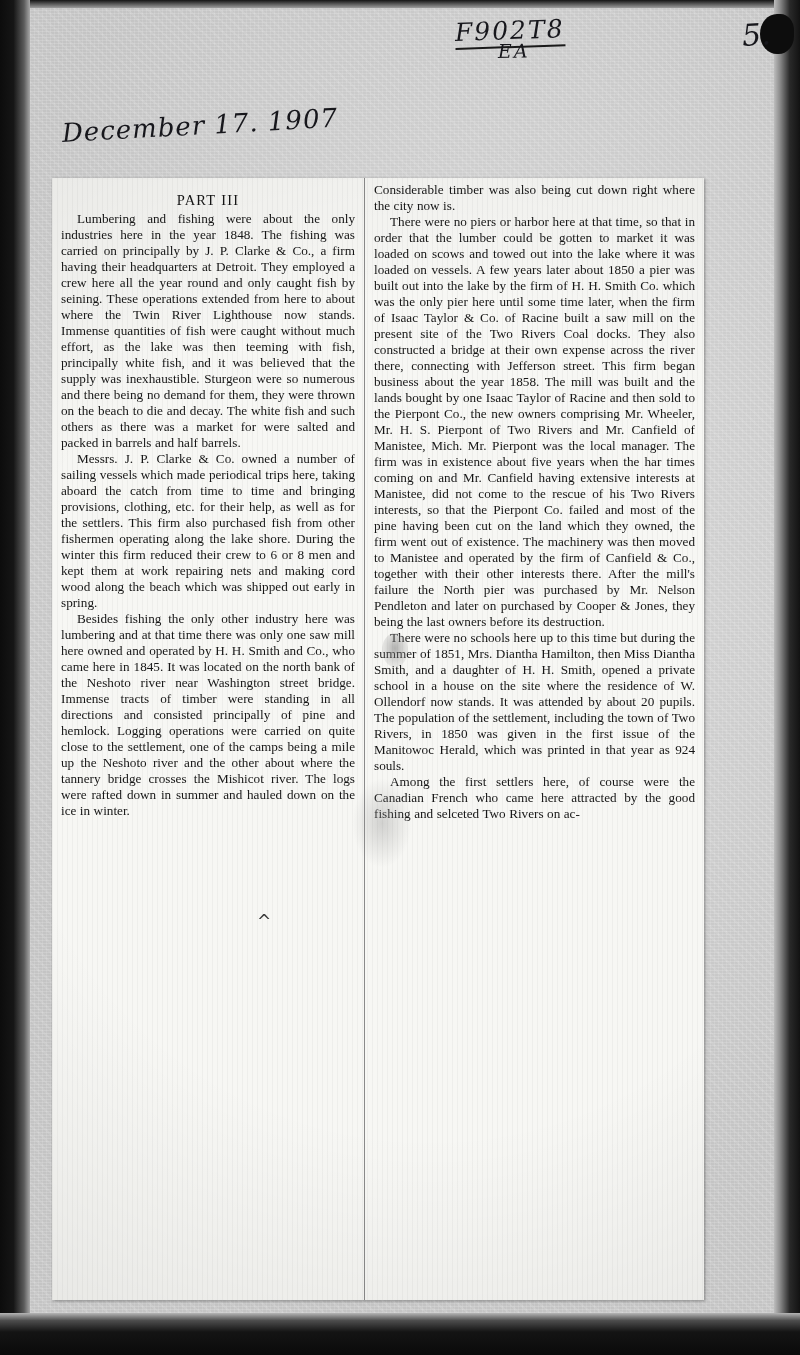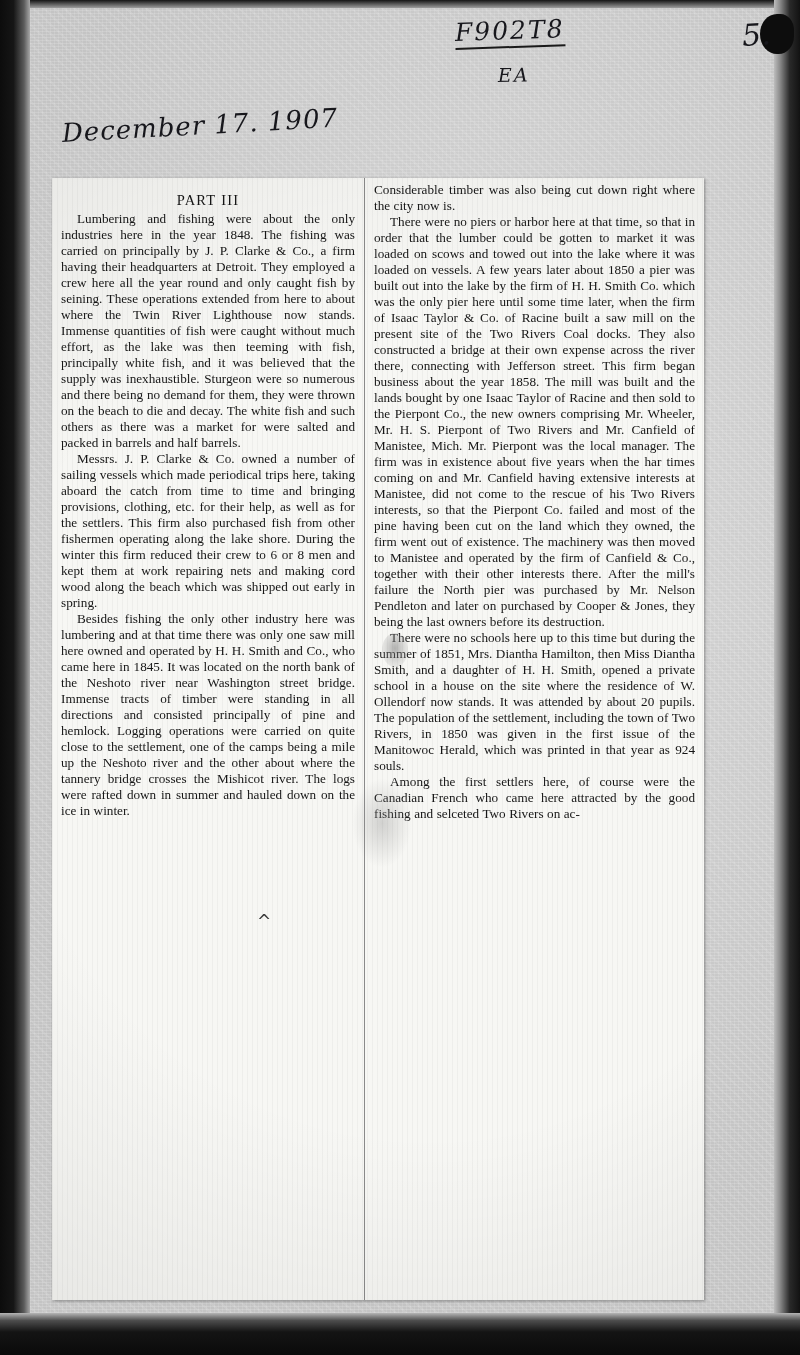--- a/index.html
+++ b/index.html
@@ -89,21 +89,21 @@
     left: 455px;
     top: 18px;
     font-size: 25px;
     letter-spacing: 2px;
     transform: rotate(-2deg);
     border-bottom: 2px solid #1a1a1a;
     padding-bottom: 1px;
   }
   #hand-subcode {
     left: 498px;
-    top: 64px;
+    top: 40px;
     font-size: 19px;
     letter-spacing: 2px;
     transform: rotate(-1deg);
     text-align: center;
   }
   #hand-pagenum {
     left: 742px;
     top: 18px;
     font-size: 30px;
     transform: rotate(-4deg);

